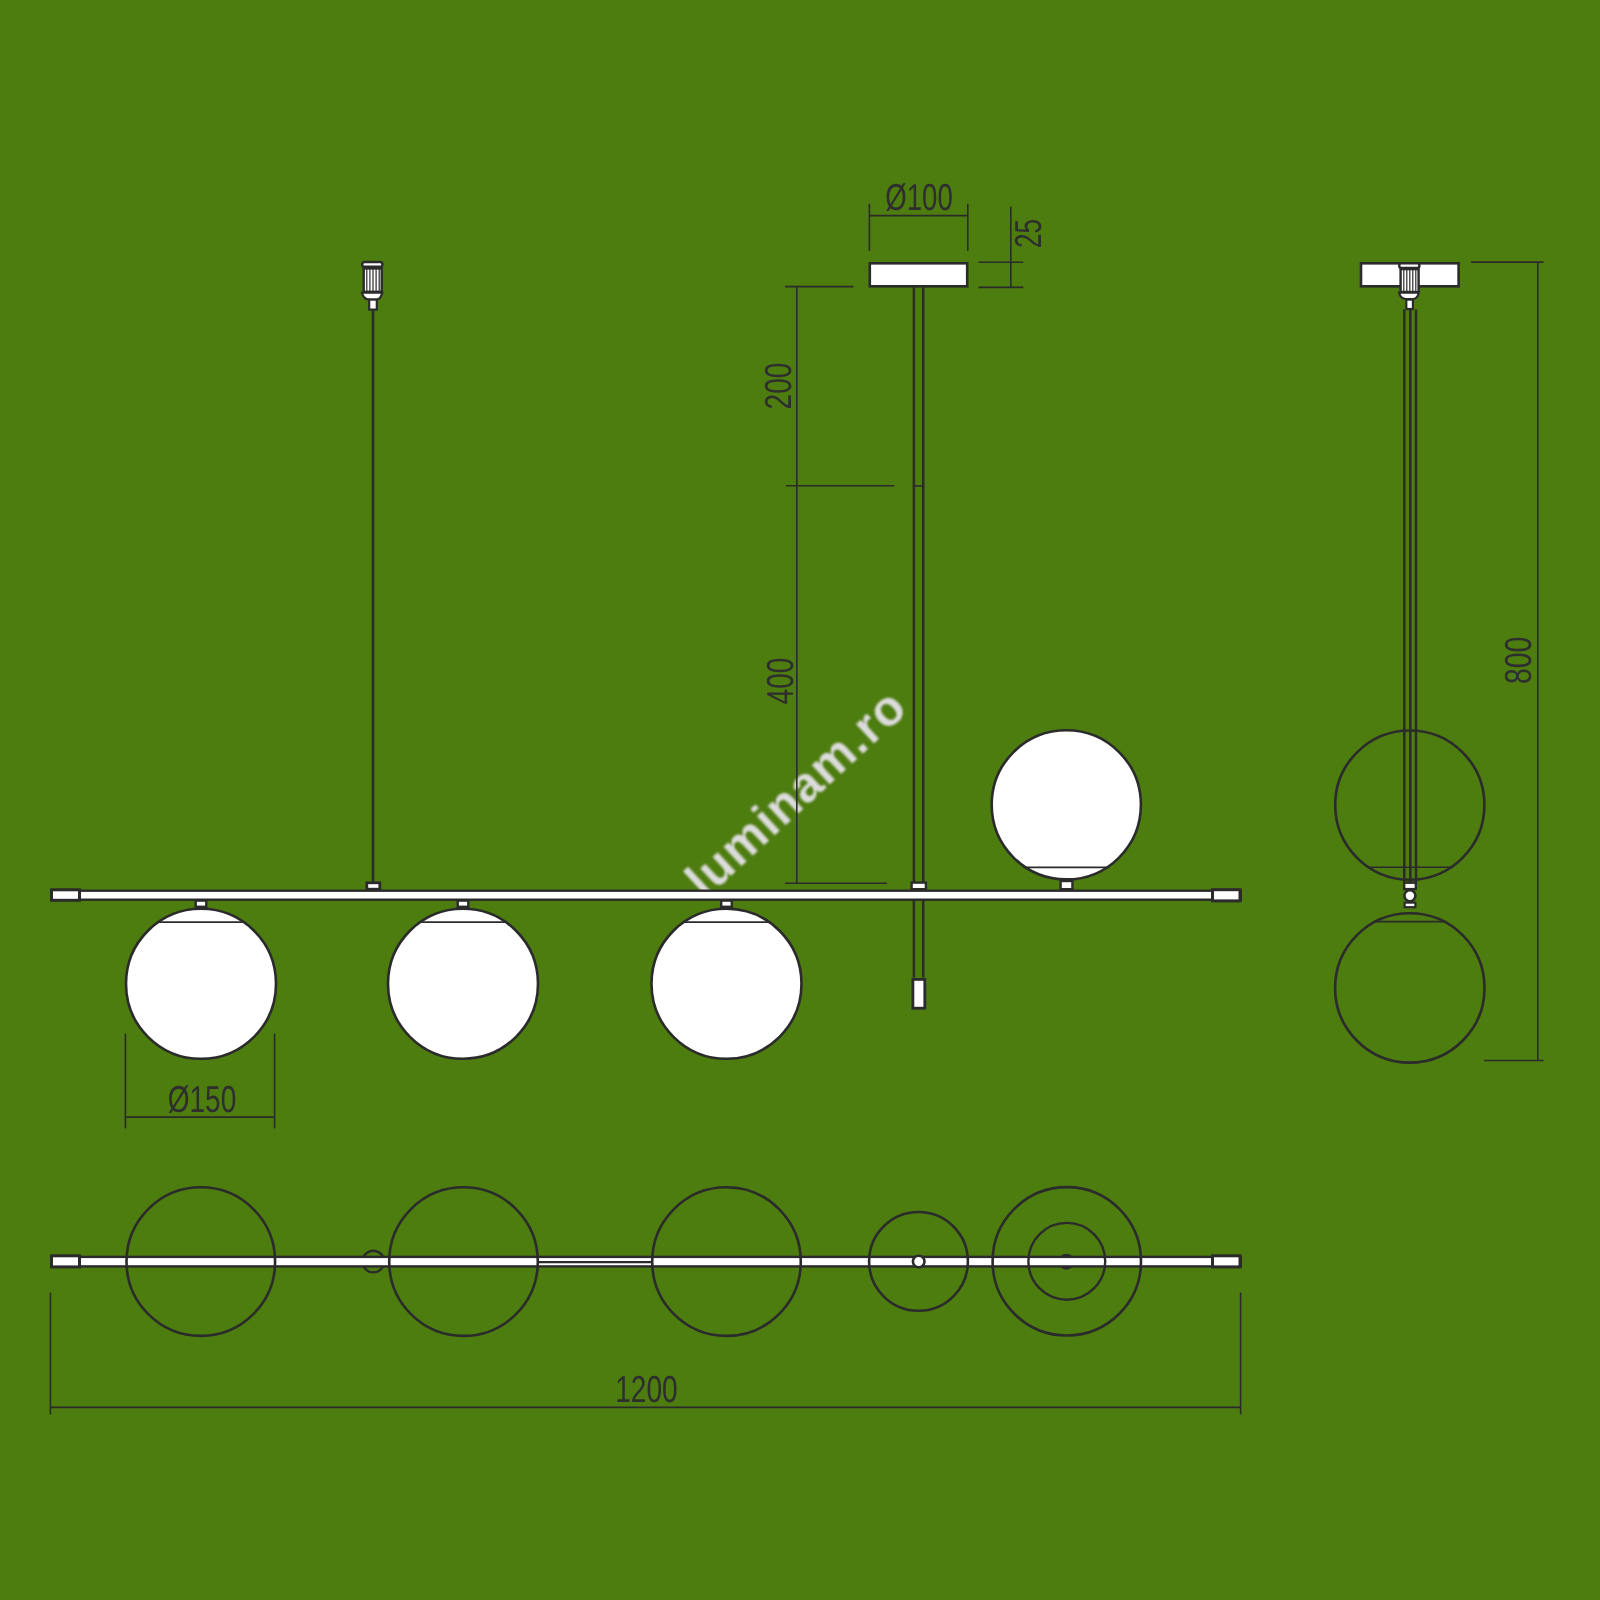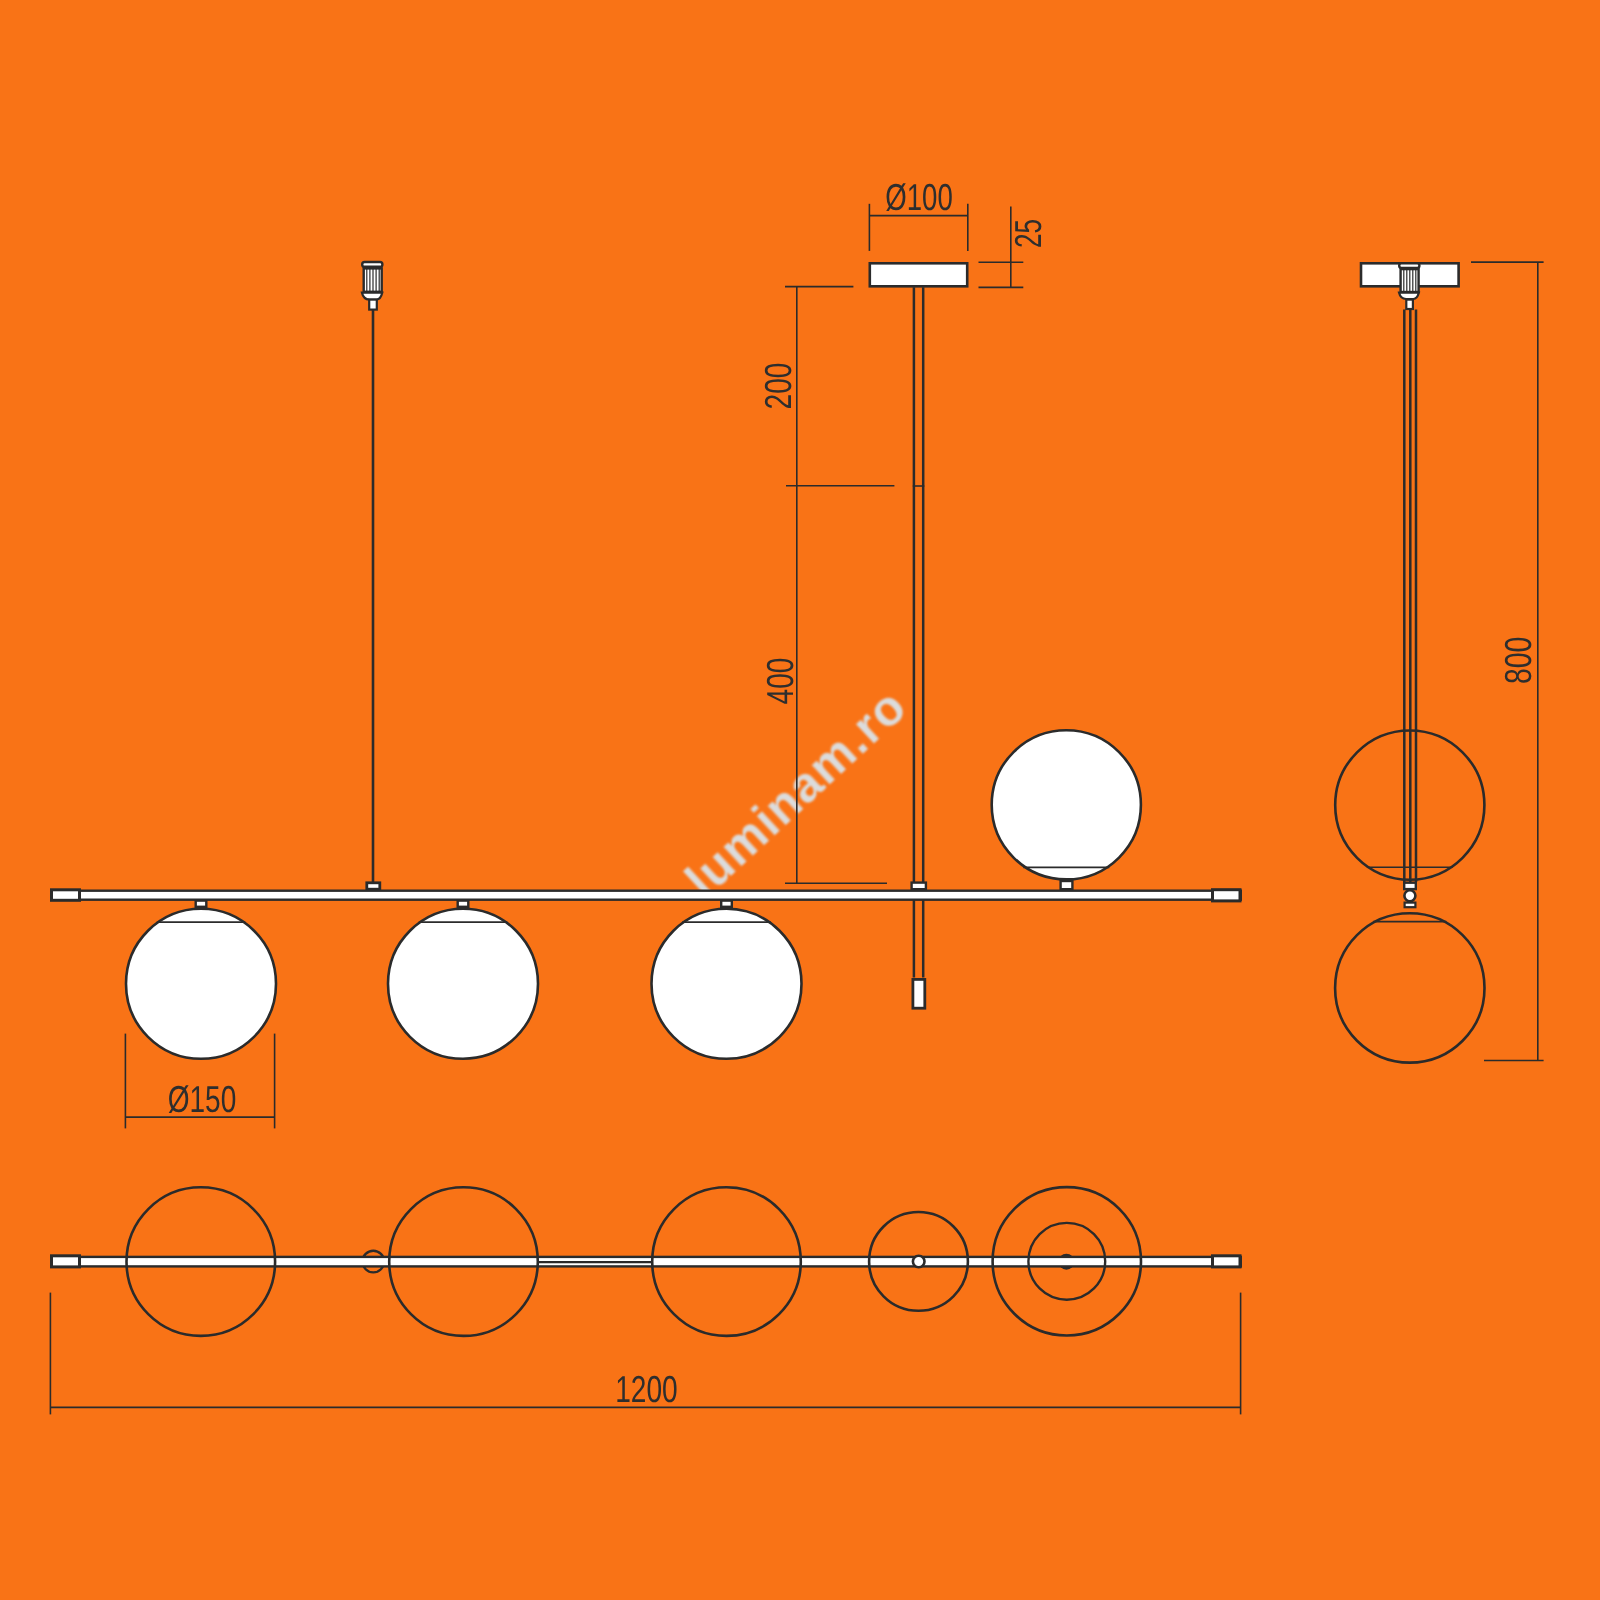--- a/index.html
+++ b/index.html
@@ -1,16 +1,16 @@
 <!DOCTYPE html>
 <html><head>
 <meta charset="utf-8">
 <style>
   html,body{margin:0;padding:0;background:#ffffff;}
-  #stage{position:relative;width:1600px;height:1600px;background:#f97316;overflow:hidden;}
+  #stage{position:relative;width:1600px;height:1600px;background:#4d7c0f;overflow:hidden;}
   svg{position:absolute;left:0;top:0;}
   text{font-family:"Liberation Sans", sans-serif;text-rendering:geometricPrecision;}
   #stage{opacity:0.999;}
 </style>
 </head>
 <body>
 <div id="stage">
 <svg width="1600" height="1600" viewBox="0 0 1600 1600">
   <defs>
         <filter id="wblur" x="-20%" y="-20%" width="140%" height="140%">

